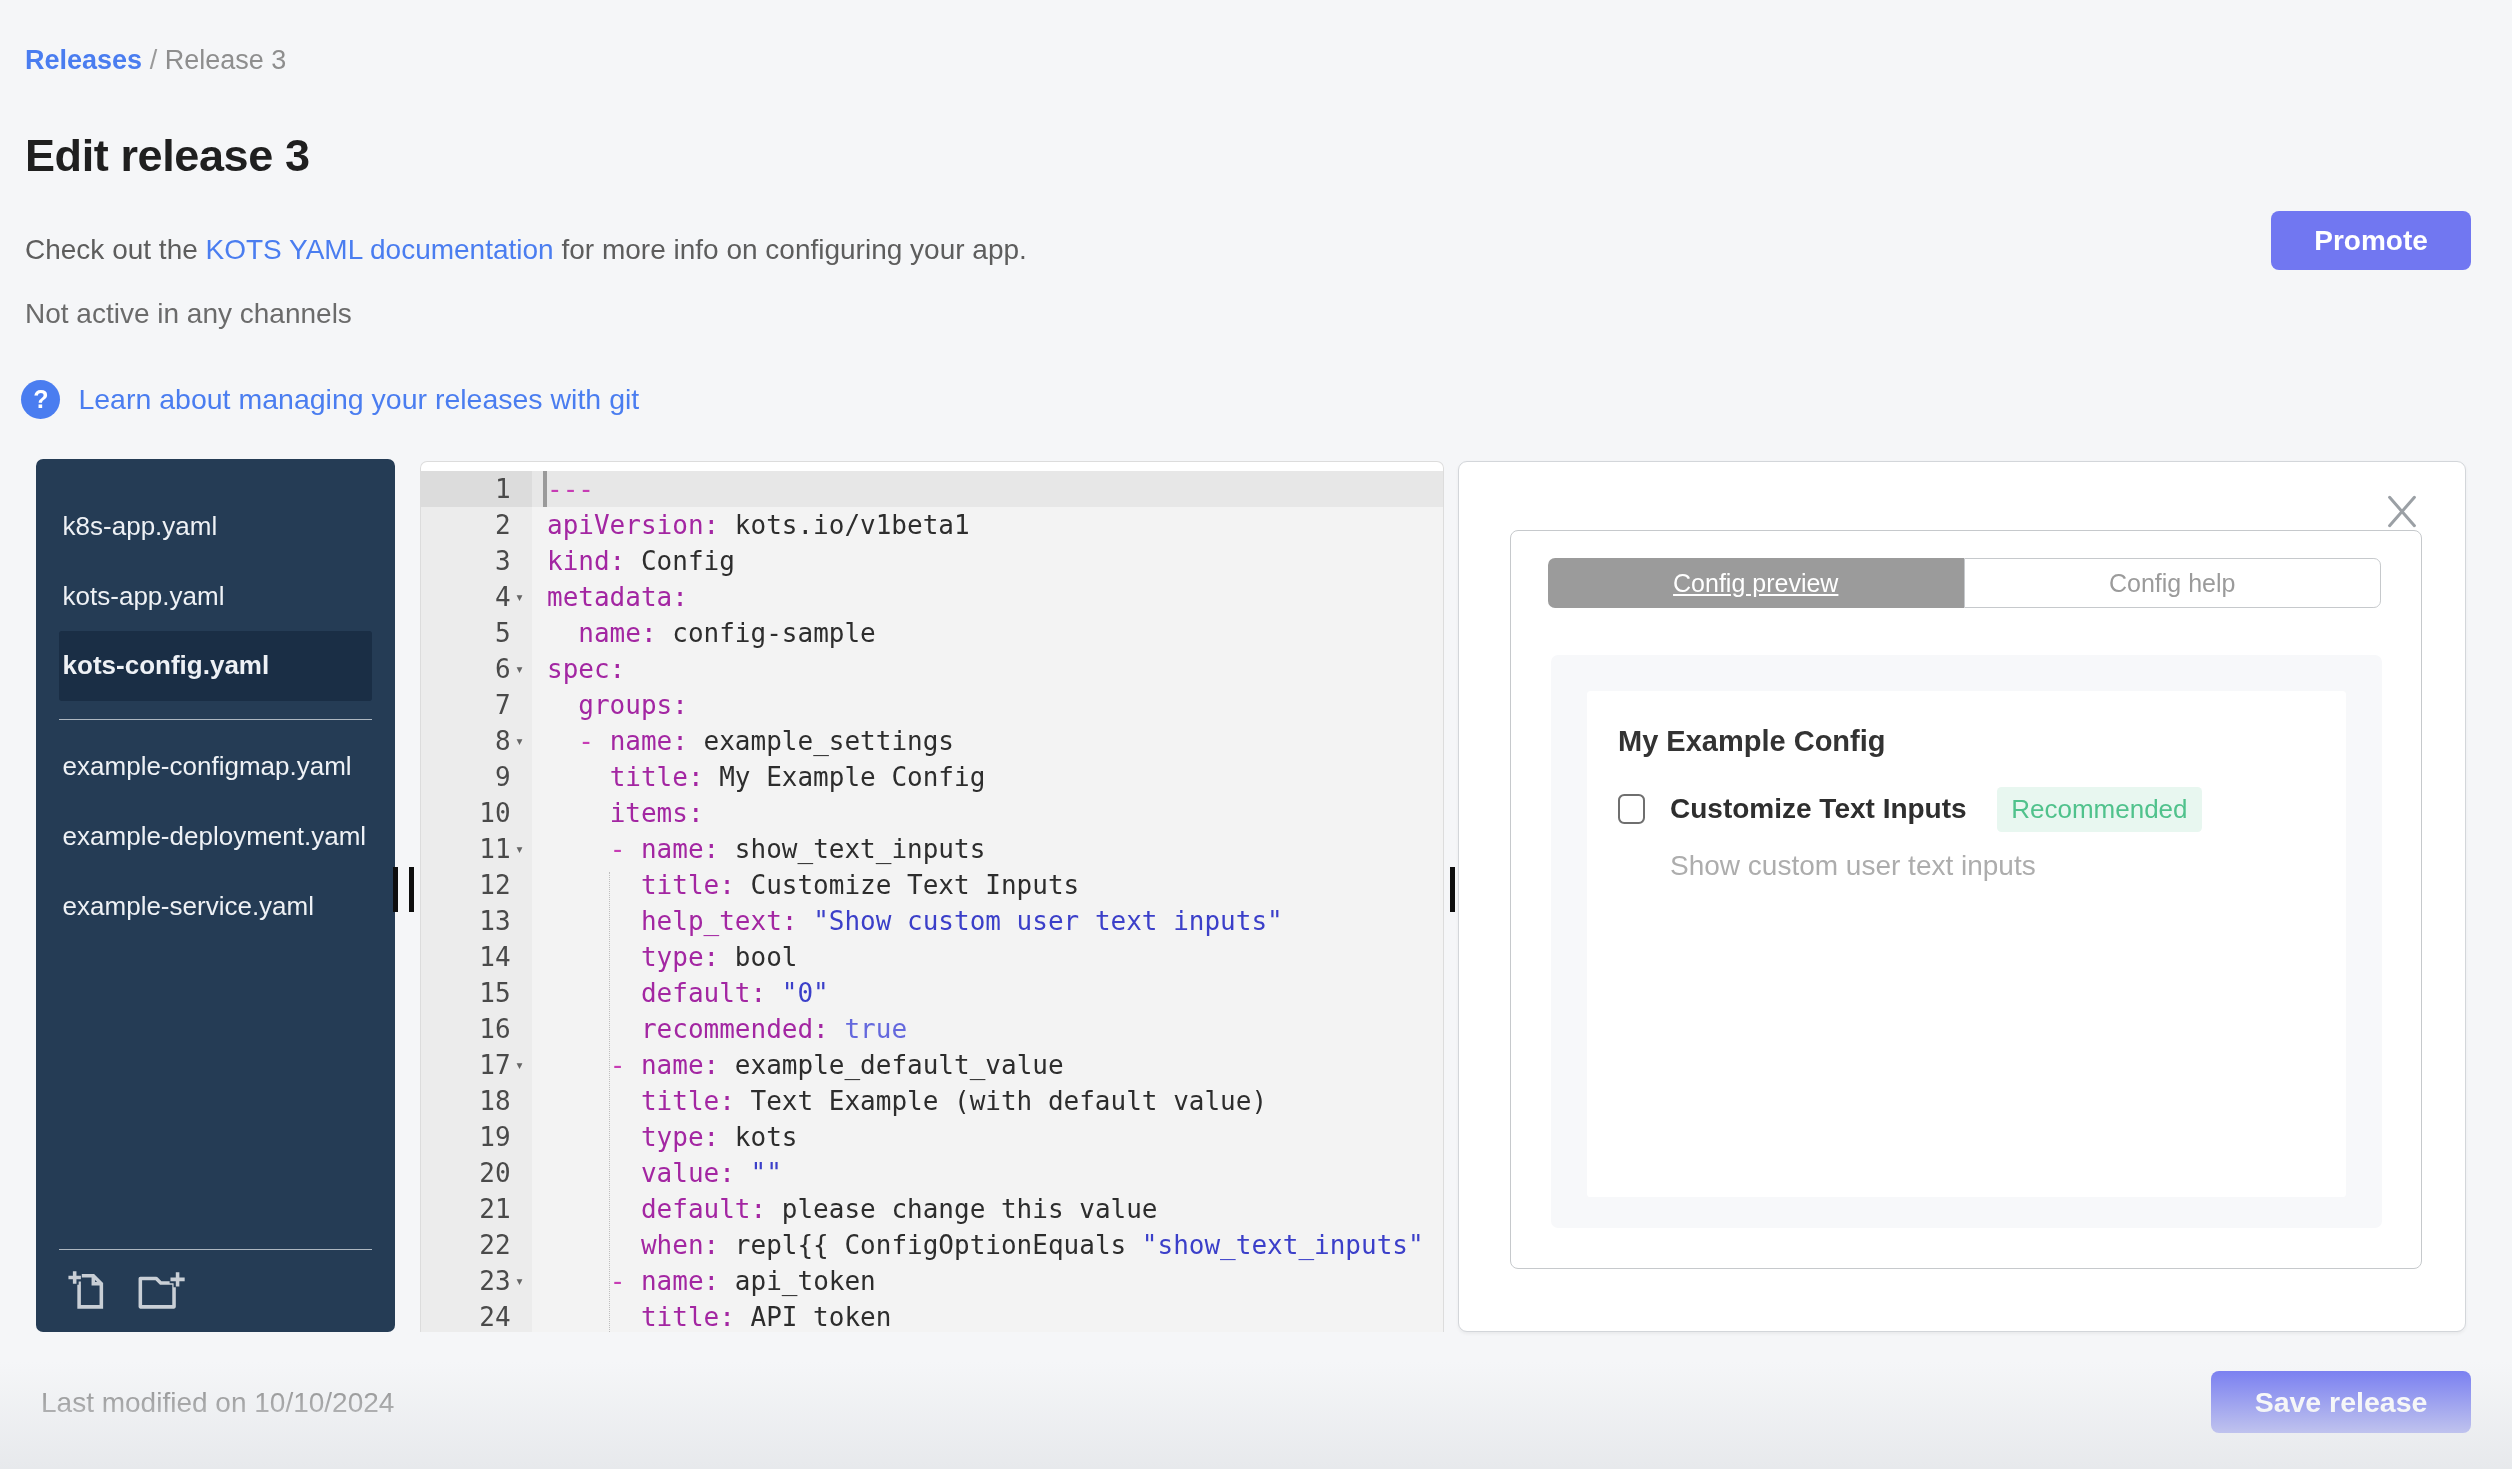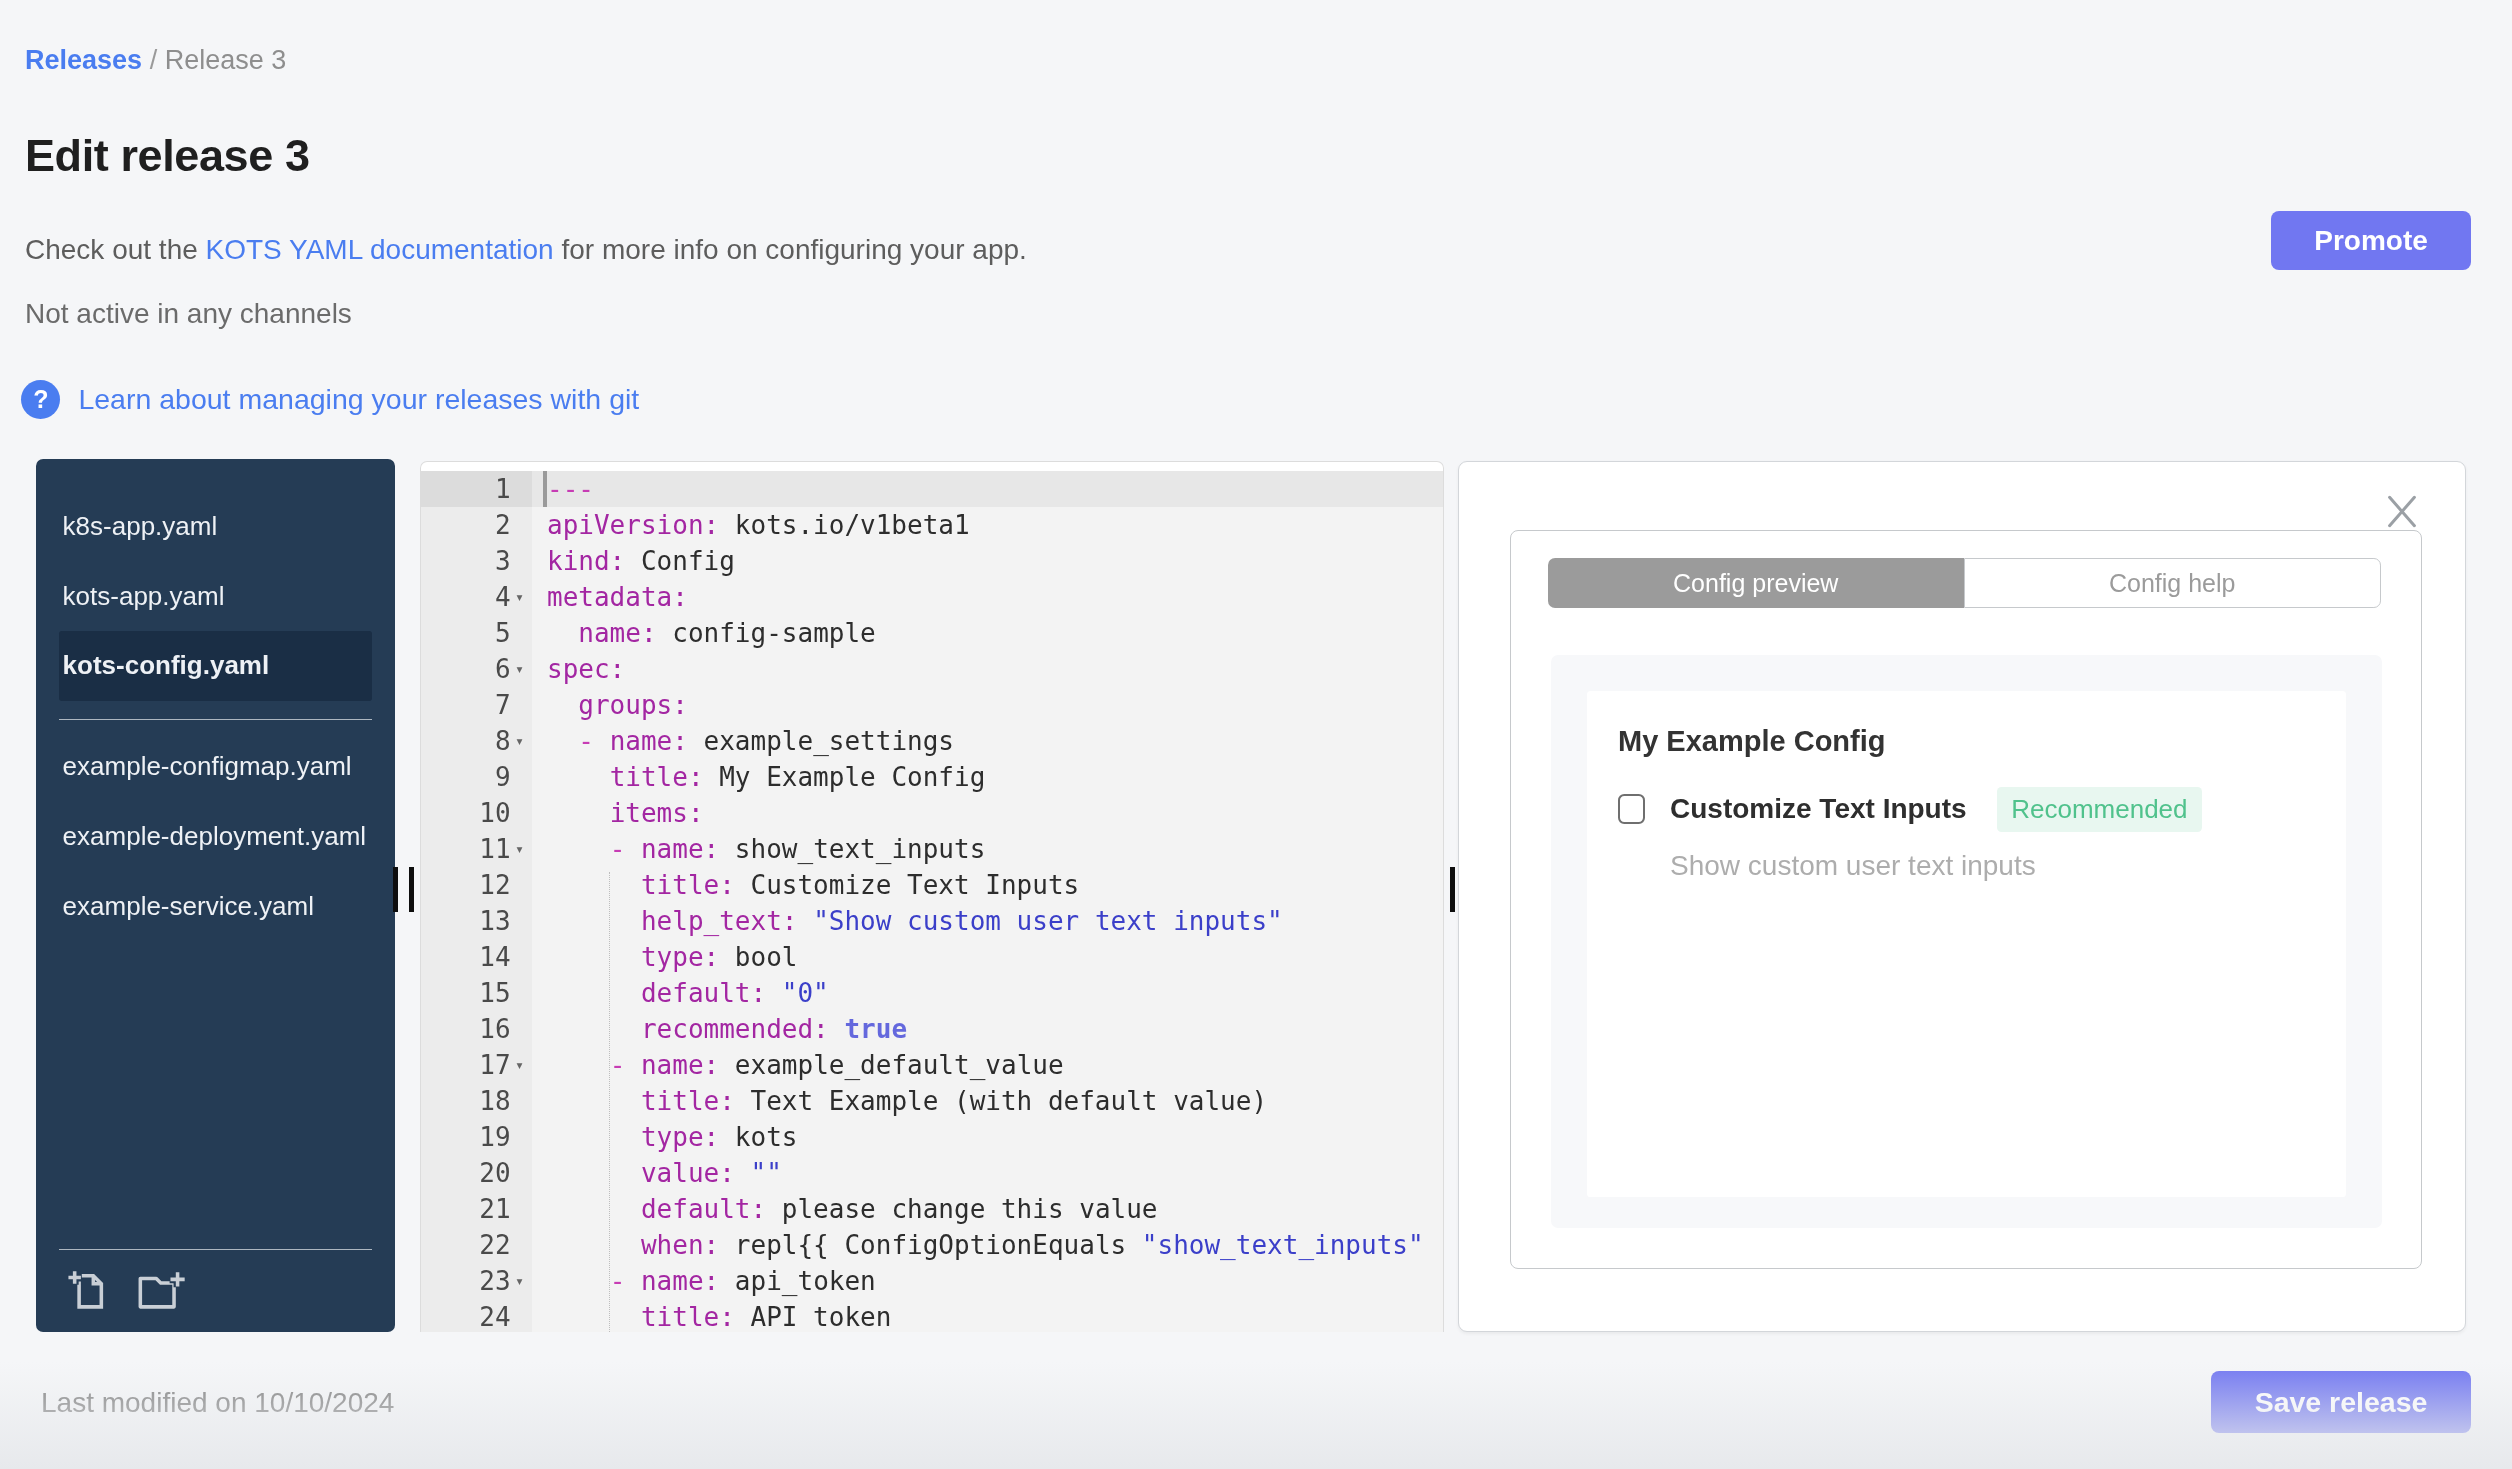--- a/index.html
+++ b/index.html
@@ -50,36 +50,36 @@
   .gut .num{flex:1;text-align:right;}
   .gut .fold{width:21.4px;padding-left:4.5px;font-size:15px;color:#666;line-height:36px;}
   .codecell{flex:1;padding-left:15px;}
   .ln.active .gut{background:#dcdcdc;}
   .ln.active .codecell{background:#e7e7e7;}
   .cursor{position:absolute;left:122px;top:0;width:3.6px;height:36px;background:#9a9a9a;}
   .indent-guide{position:absolute;left:188px;top:410px;bottom:0;width:0;border-left:0.9px dotted #bdbdbd;}
   .tk-k{color:var(--key);}
   .tk-d{color:var(--dash);}
   .tk-s{color:var(--str);}
-  .tk-b{color:var(--bool);font-weight:bold;}
+  .tk-b{color:var(--bool);}
   .tk-t{color:var(--plain);}
 
   
   .handle{position:absolute;top:867px;display:flex;gap:10.7px;}
   .handle span{width:5.3px;height:45px;background:#0e0e0e;display:block;}
   .handle-1{left:393px;}
   .handle-2{left:1450px;}
 
   
   .pane{position:absolute;left:1458px;top:461px;width:1008px;height:871px;background:#fff;border:0.9px solid #d3d6da;border-radius:9px;box-shadow:0 1.8px 3.6px rgba(0,0,0,.05);}
   .close-x{position:absolute;top:30px;right:45px;width:36px;height:39px;cursor:pointer;}
   .card{position:absolute;left:51px;top:68px;width:912px;height:739px;border:0.9px solid #c6c9cc;border-radius:8px;background:#fff;}
   .tabs{position:absolute;left:37px;top:27px;width:833px;height:50px;display:flex;}
   .tab{flex:1;display:flex;align-items:center;justify-content:center;font-size:25px;cursor:pointer;}
-  .tab.active{background:var(--tabgray);color:#fff;border-radius:7.1px 0 0 7.1px;}
+  .tab.active{background:var(--tabgray);color:#fff;border-radius:7.1px 0 0 7.1px;text-decoration:underline;}
   .tab.inactive{background:#fff;color:var(--tabgray);border:0.9px solid #c6c9cc;border-radius:0 7.1px 7.1px 0;}
   .graybox{position:absolute;left:40px;top:124px;width:831px;height:573px;background:#f7f8fa;border-radius:7.1px;}
   .whitebox{position:absolute;left:36px;top:36px;right:36px;bottom:31px;background:#fff;border-radius:3.6px;padding:34px 0 0 31px;}
   .cfg-title{font-size:29px;font-weight:700;color:#333;}
   .cfg-row{margin-top:28.5px;display:flex;align-items:center;gap:25px;}
   .cfg-check{width:27px;height:30px;border:2.7px solid #6f6f6f;border-radius:6.2px;background:#fff;cursor:pointer;flex:none;}
   .cfg-label{font-size:28px;font-weight:700;color:#2e2e2e;}
   .cfg-badge{font-size:26px;color:var(--green);background:var(--greenbg);padding:7.1px 14.3px;border-radius:4.5px;margin-left:5.3px;}
   .cfg-help{margin-top:18px;padding-left:52px;font-size:28px;color:#adadad;}
 

